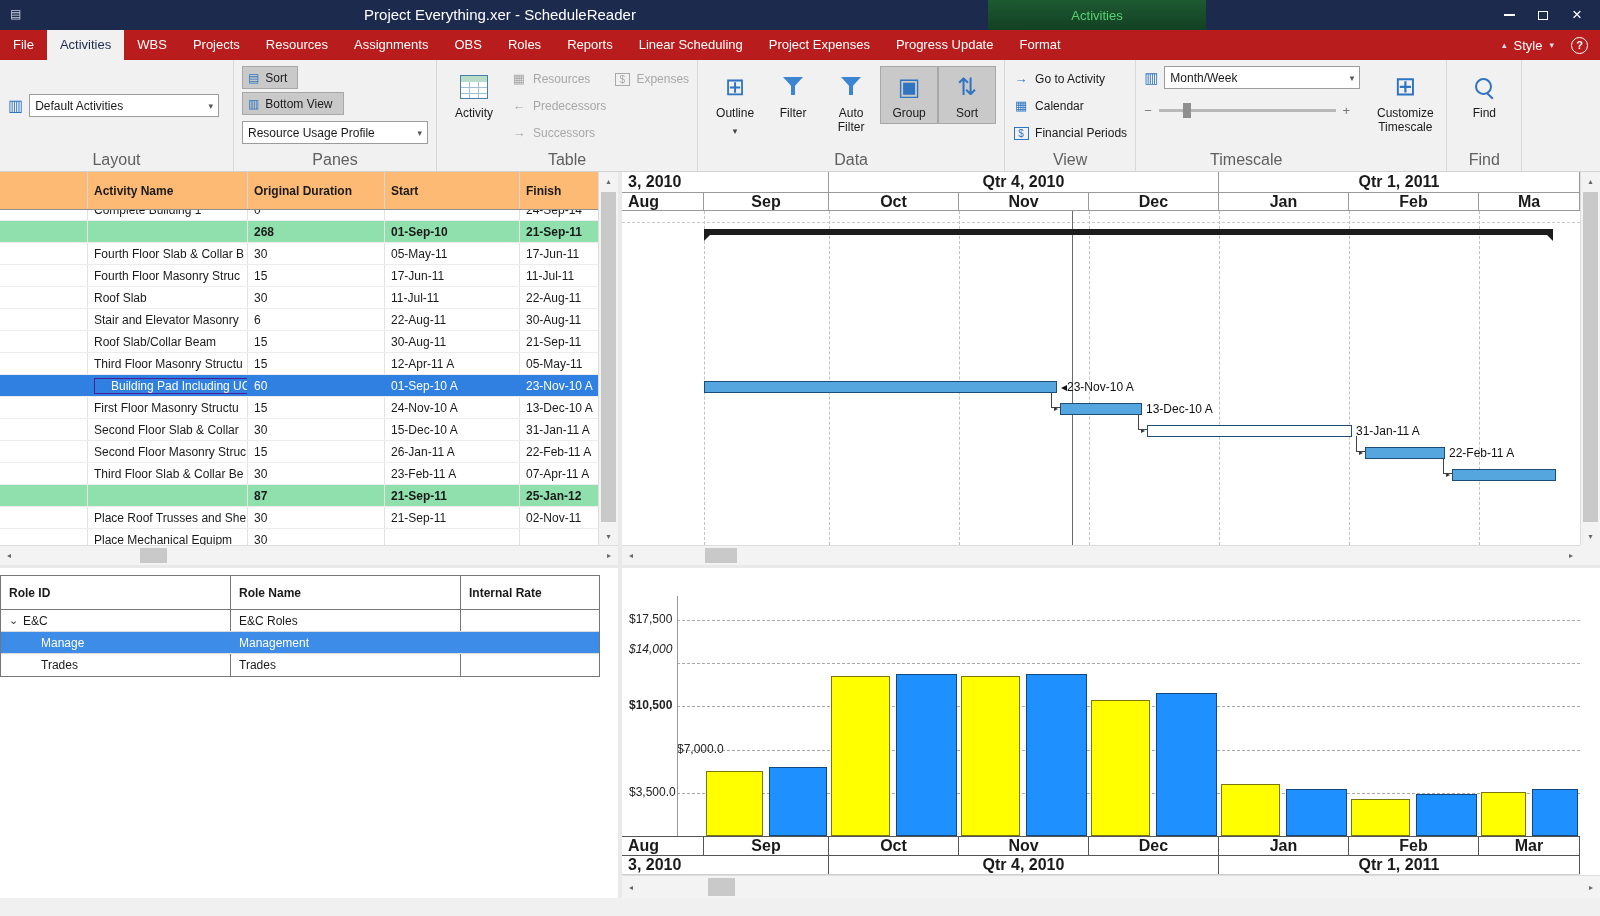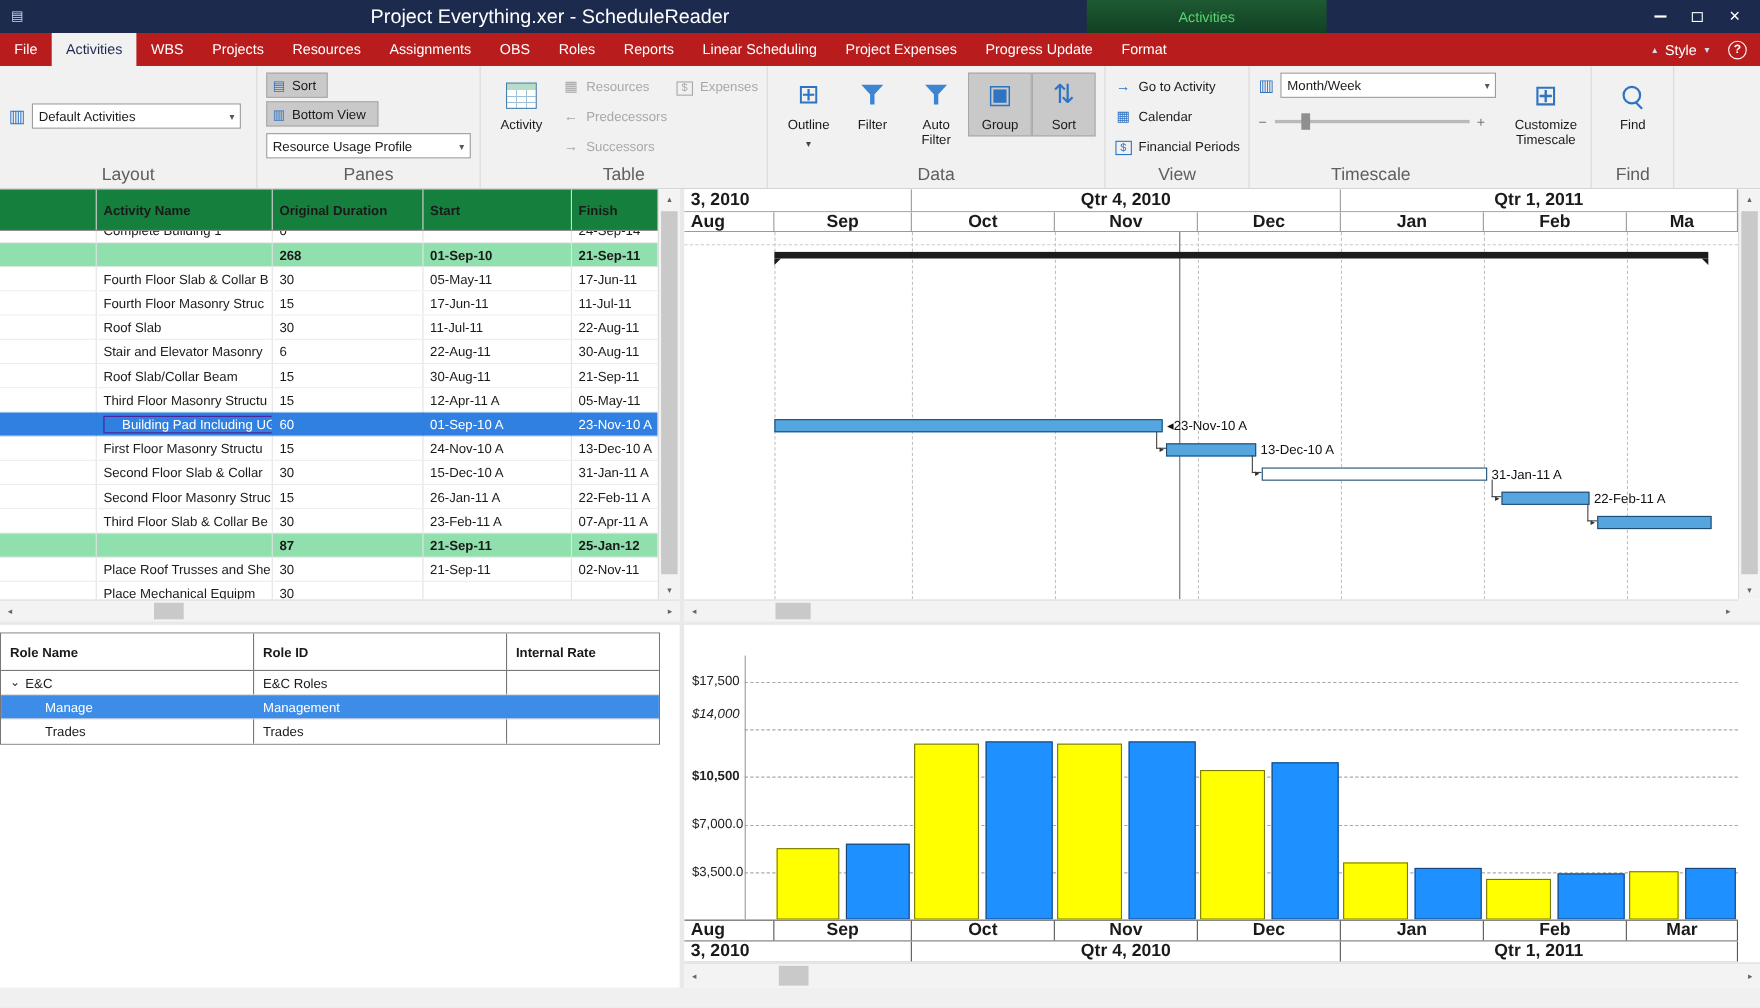--- a/index.html
+++ b/index.html
@@ -2,21 +2,21 @@
 <html><head>
 <meta charset="utf-8">
 <style>
   *{margin:0;padding:0;box-sizing:border-box}
   body{background:#d9d9d9}
   .app{position:relative;width:1600px;height:916px;background:#f0f0f0;font-family:"Liberation Sans",sans-serif;overflow:hidden;color:#1a1a1a}
 
   
   .titlebar{position:absolute;left:0;top:0;width:100%;height:30px;background:#1c2a4e;color:#fff}
   .app-icon{position:absolute;left:10px;top:7px;font-size:12px;color:#cfd6e4}
-  .win-title{position:absolute;left:0;top:0;width:1000px;height:30px;line-height:30px;text-align:center;font-size:18px}
+  .win-title{position:absolute;left:0;top:0;width:1000px;height:30px;line-height:30px;text-align:center;font-size:15px}
   .ctx-group{position:absolute;left:988px;top:0;width:218px;height:30px;background:linear-gradient(#1d5a32,#124023);display:flex;align-items:center;justify-content:center}
   .ctx-label{color:#5ad274;font-size:13px}
   .win-controls{position:absolute;right:6px;top:0;height:30px;display:flex;align-items:center}
   .win-btn{width:34px;height:30px;display:flex;align-items:center;justify-content:center;font-size:17px;color:#fff}
   .min-glyph{width:11px;height:2px;background:#fff;display:block}
   .max-glyph{width:10px;height:9px;border:1px solid #fff;display:block}
 
   
   .menubar{position:absolute;left:0;top:30px;width:100%;height:30px;background:#b91c1c;display:flex;color:#fff}
   .menu-tabs{display:flex}
@@ -66,21 +66,21 @@
   .slider-track{position:relative;flex:1;height:3px;background:#b9b9b9}
   .slider-handle{position:absolute;left:14%;top:-6px;width:8px;height:15px;background:#8f8f8f}
 
   
   .vsplit{position:absolute;left:618px;top:172px;width:4px;height:726px;background:#e9e9e9}
   .hsplit{position:absolute;left:0;top:565px;width:1600px;height:3px;background:#e9e9e9}
   .bottom-strip{position:absolute;left:0;top:898px;width:1600px;height:18px;background:#f0f0f0}
 
   
   .pane-topleft{position:absolute;left:0;top:172px;width:618px;height:393px;background:#fff;overflow:hidden}
-  .at-header{position:absolute;left:0;top:0;width:598px;height:38px;display:flex;background:#15803d;border-bottom:1px solid #8f8f8f}
+  .at-header{position:absolute;left:0;top:0;width:598px;height:38px;display:flex;background:#fdba74;border-bottom:1px solid #8f8f8f}
   .at-cell{border-right:1px solid #d6d6d6;padding:0 4px 0 6px;font-size:12px;display:flex;align-items:center;overflow:hidden;white-space:nowrap;flex:0 0 auto}
   .at-header .at-cell{font-weight:bold}
   .c0{width:88px}.c1{width:160px}.c2{width:137px}.c3{width:135px}.c4{width:78px;border-right:none}
   .at-body{position:absolute;left:0;top:38px;width:598px;height:335px;overflow:hidden}
   .at-rows{margin-top:-11px}
   .at-row{display:flex;height:22px;border-bottom:1px solid #ececec;background:#fff}
   .at-row .at-cell{border-right:1px solid #e3e3e3}
   .at-row .c4{border-right:none}
   .at-row.summary{background:#8fe0ad;font-weight:bold}
   .at-row.selected{background:#2f80e0;color:#fff}
@@ -525,22 +525,22 @@
       <div class="sarrow" style="left:0">◂</div>
       <div class="hthumb" style="left:83px;width:32px"></div>
       <div class="sarrow" style="right:0">▸</div>
     </div>
     <div class="corner"></div>
   </div>
 
   <div class="pane-botleft">
     <div class="roles-table">
       <div class="rt-header">
+          <div class="rt-cell r0">Role ID</div>
           <div class="rt-cell r1">Role Name</div>
-          <div class="rt-cell r0">Role ID</div>
           <div class="rt-cell r2">Internal Rate</div>
         </div>
       <div>
           <div class="rt-row">
             <div class="rt-cell r0">
               <span class="rt-expander">⌄</span>
               <span>E&amp;C</span>
             </div>
             <div class="rt-cell r1">E&amp;C Roles</div>
             <div class="rt-cell r2"></div>
@@ -561,21 +561,21 @@
           </div>
         </div>
     </div>
   </div>
 
   <div class="pane-botright">
     <div class="usage-plot">
         <div class="ygrid" style="top: 224.8px;"></div>
         <div class="ytick-label" style="top: 216.8px;">$3,500.0</div>
         <div class="ygrid" style="top: 181.6px;"></div>
-        <div class="ytick-label" style="top: 173.6px;">$7,000.0</div>
+        <div class="ytick-label" style="top: 173.6px; margin-left: 48px;">$7,000.0</div>
         <div class="ygrid" style="top: 138.4px;"></div>
         <div class="ytick-label" style="top: 130.4px; font-weight: bold;">$10,500</div>
         <div class="ygrid" style="top: 95.2px;"></div>
         <div class="ytick-label" style="top: 74px; font-style: italic;">$14,000</div>
         <div class="ygrid" style="top: 52px;"></div>
         <div class="ytick-label" style="top: 44px;">$17,500</div>
         <div class="y-axis-line"></div>
         <div class="hbar yellow" style="left: 84px; width: 56.5px; height: 65px;"></div>
         <div class="hbar blue" style="left: 146.5px; width: 58.5px; height: 69px;"></div>
         <div class="hbar yellow" style="left: 209px; width: 59px; height: 160px;"></div>

